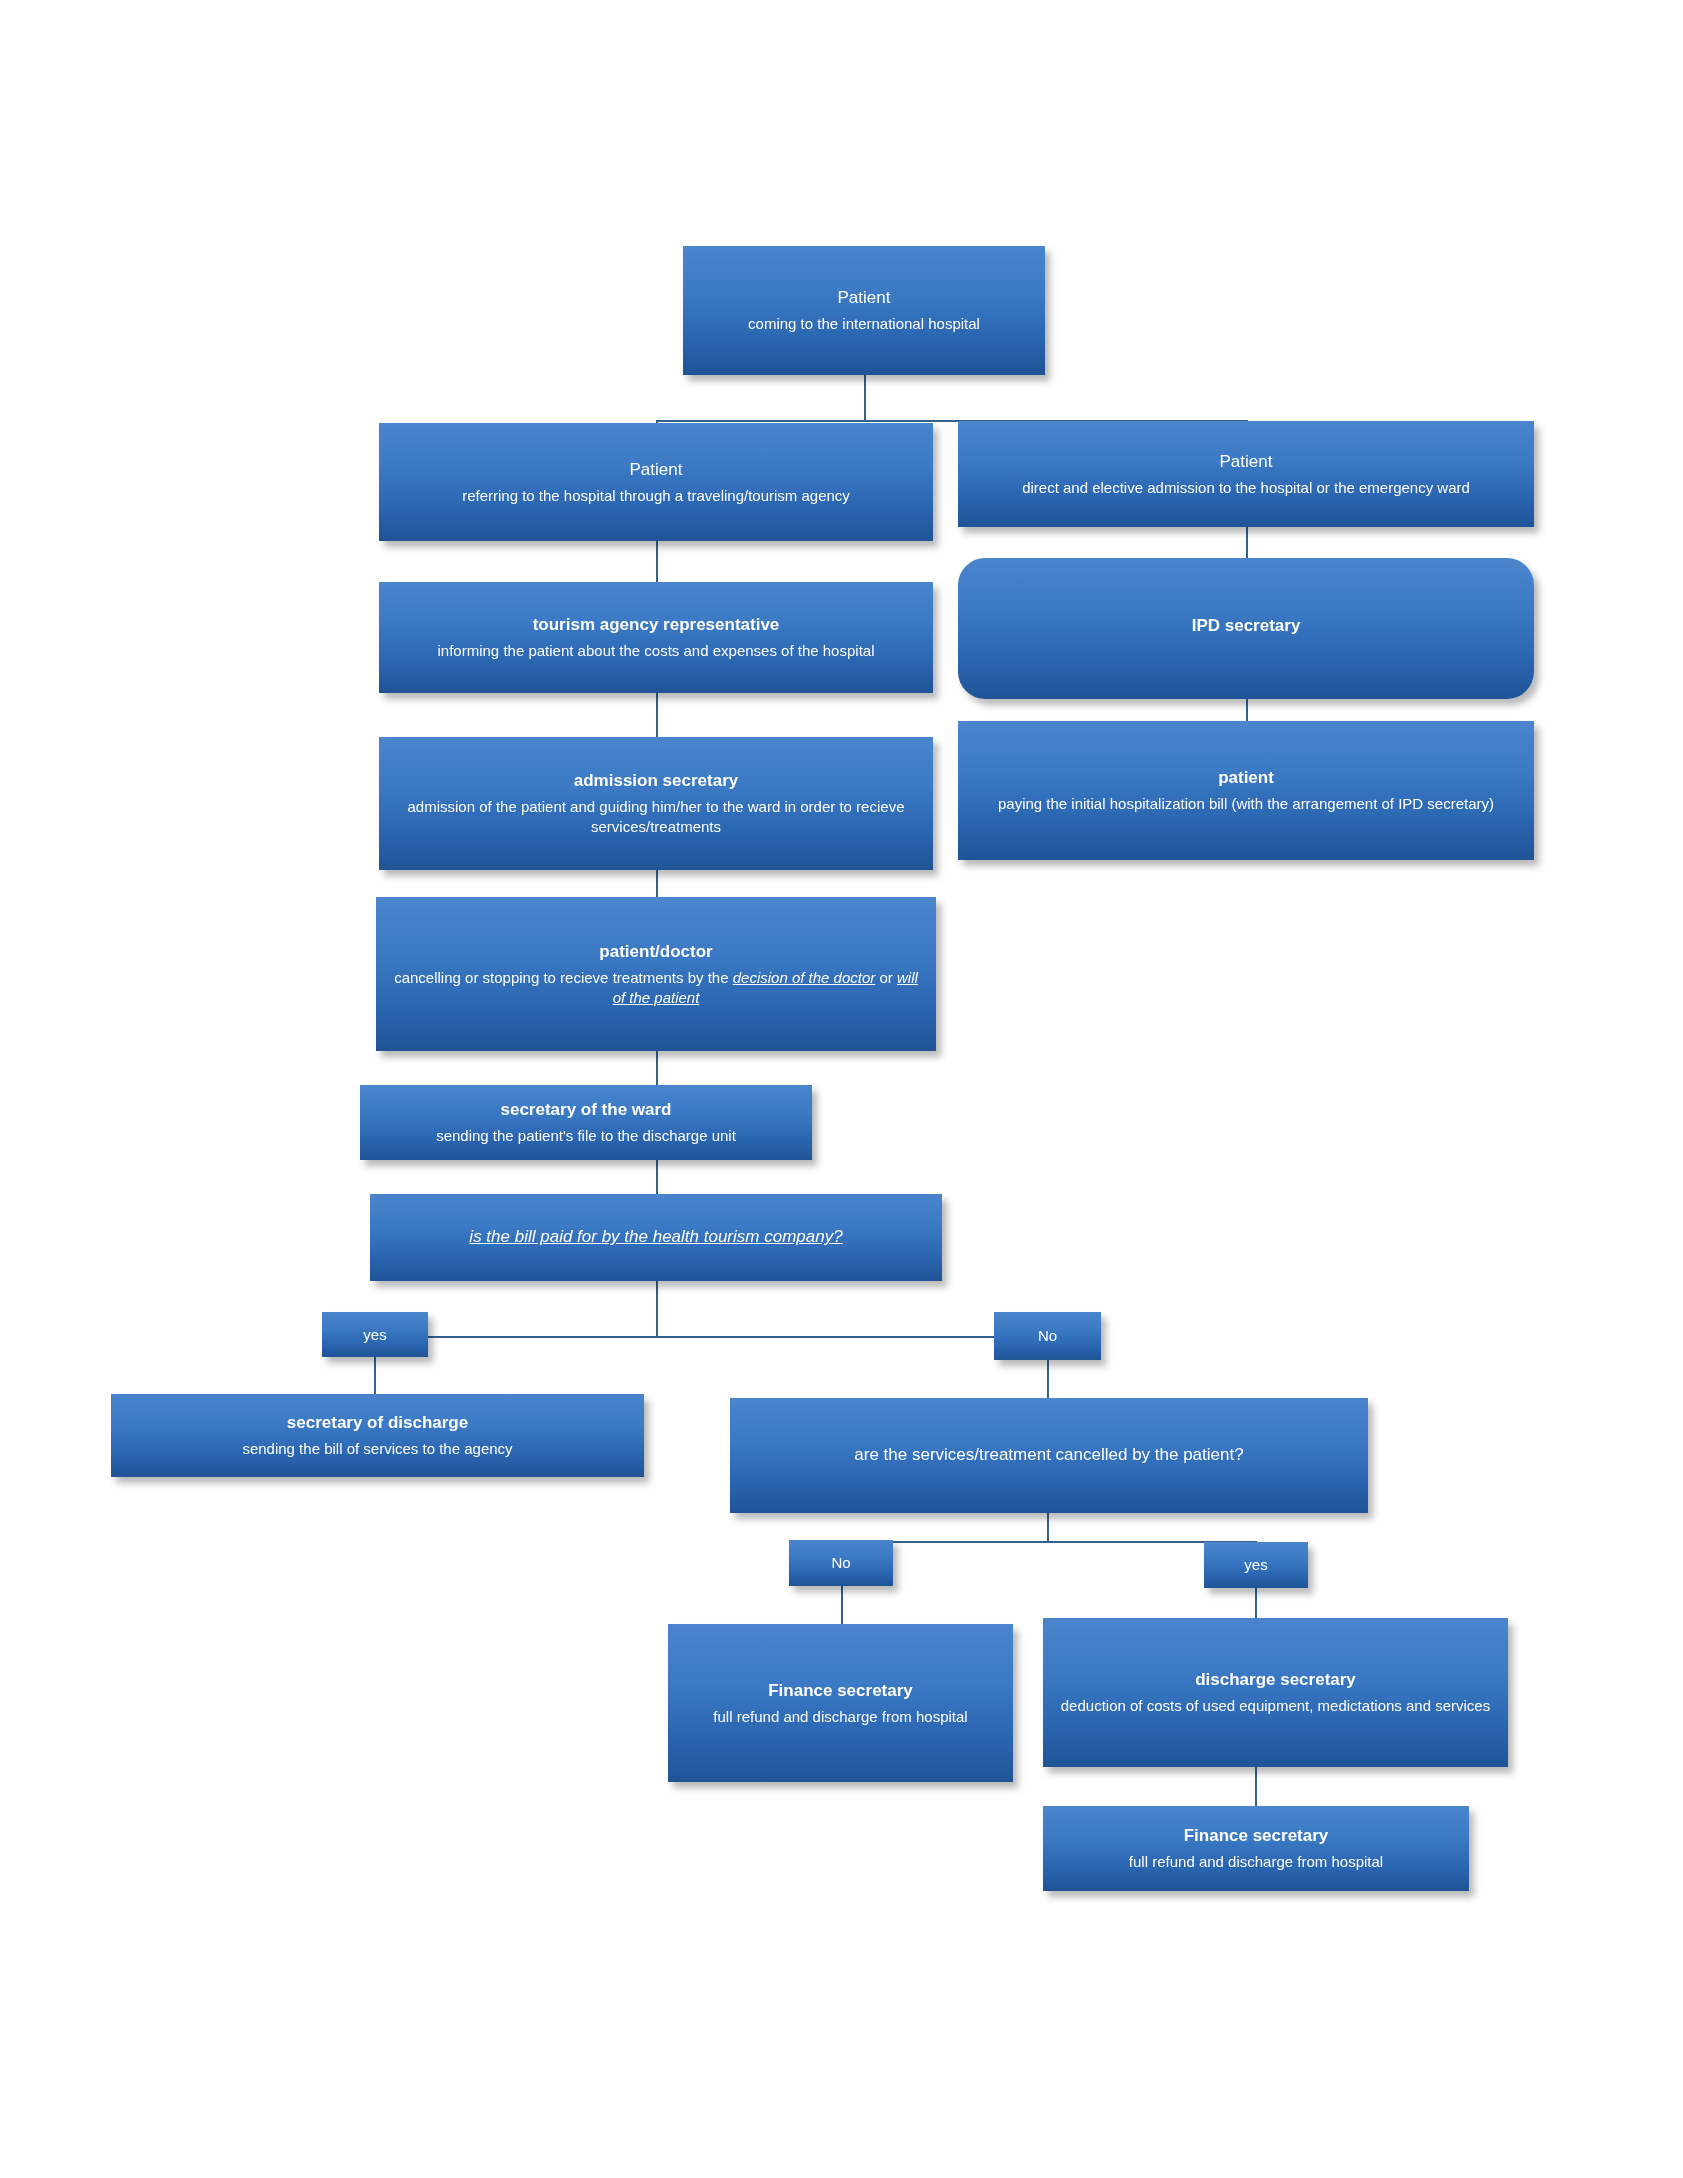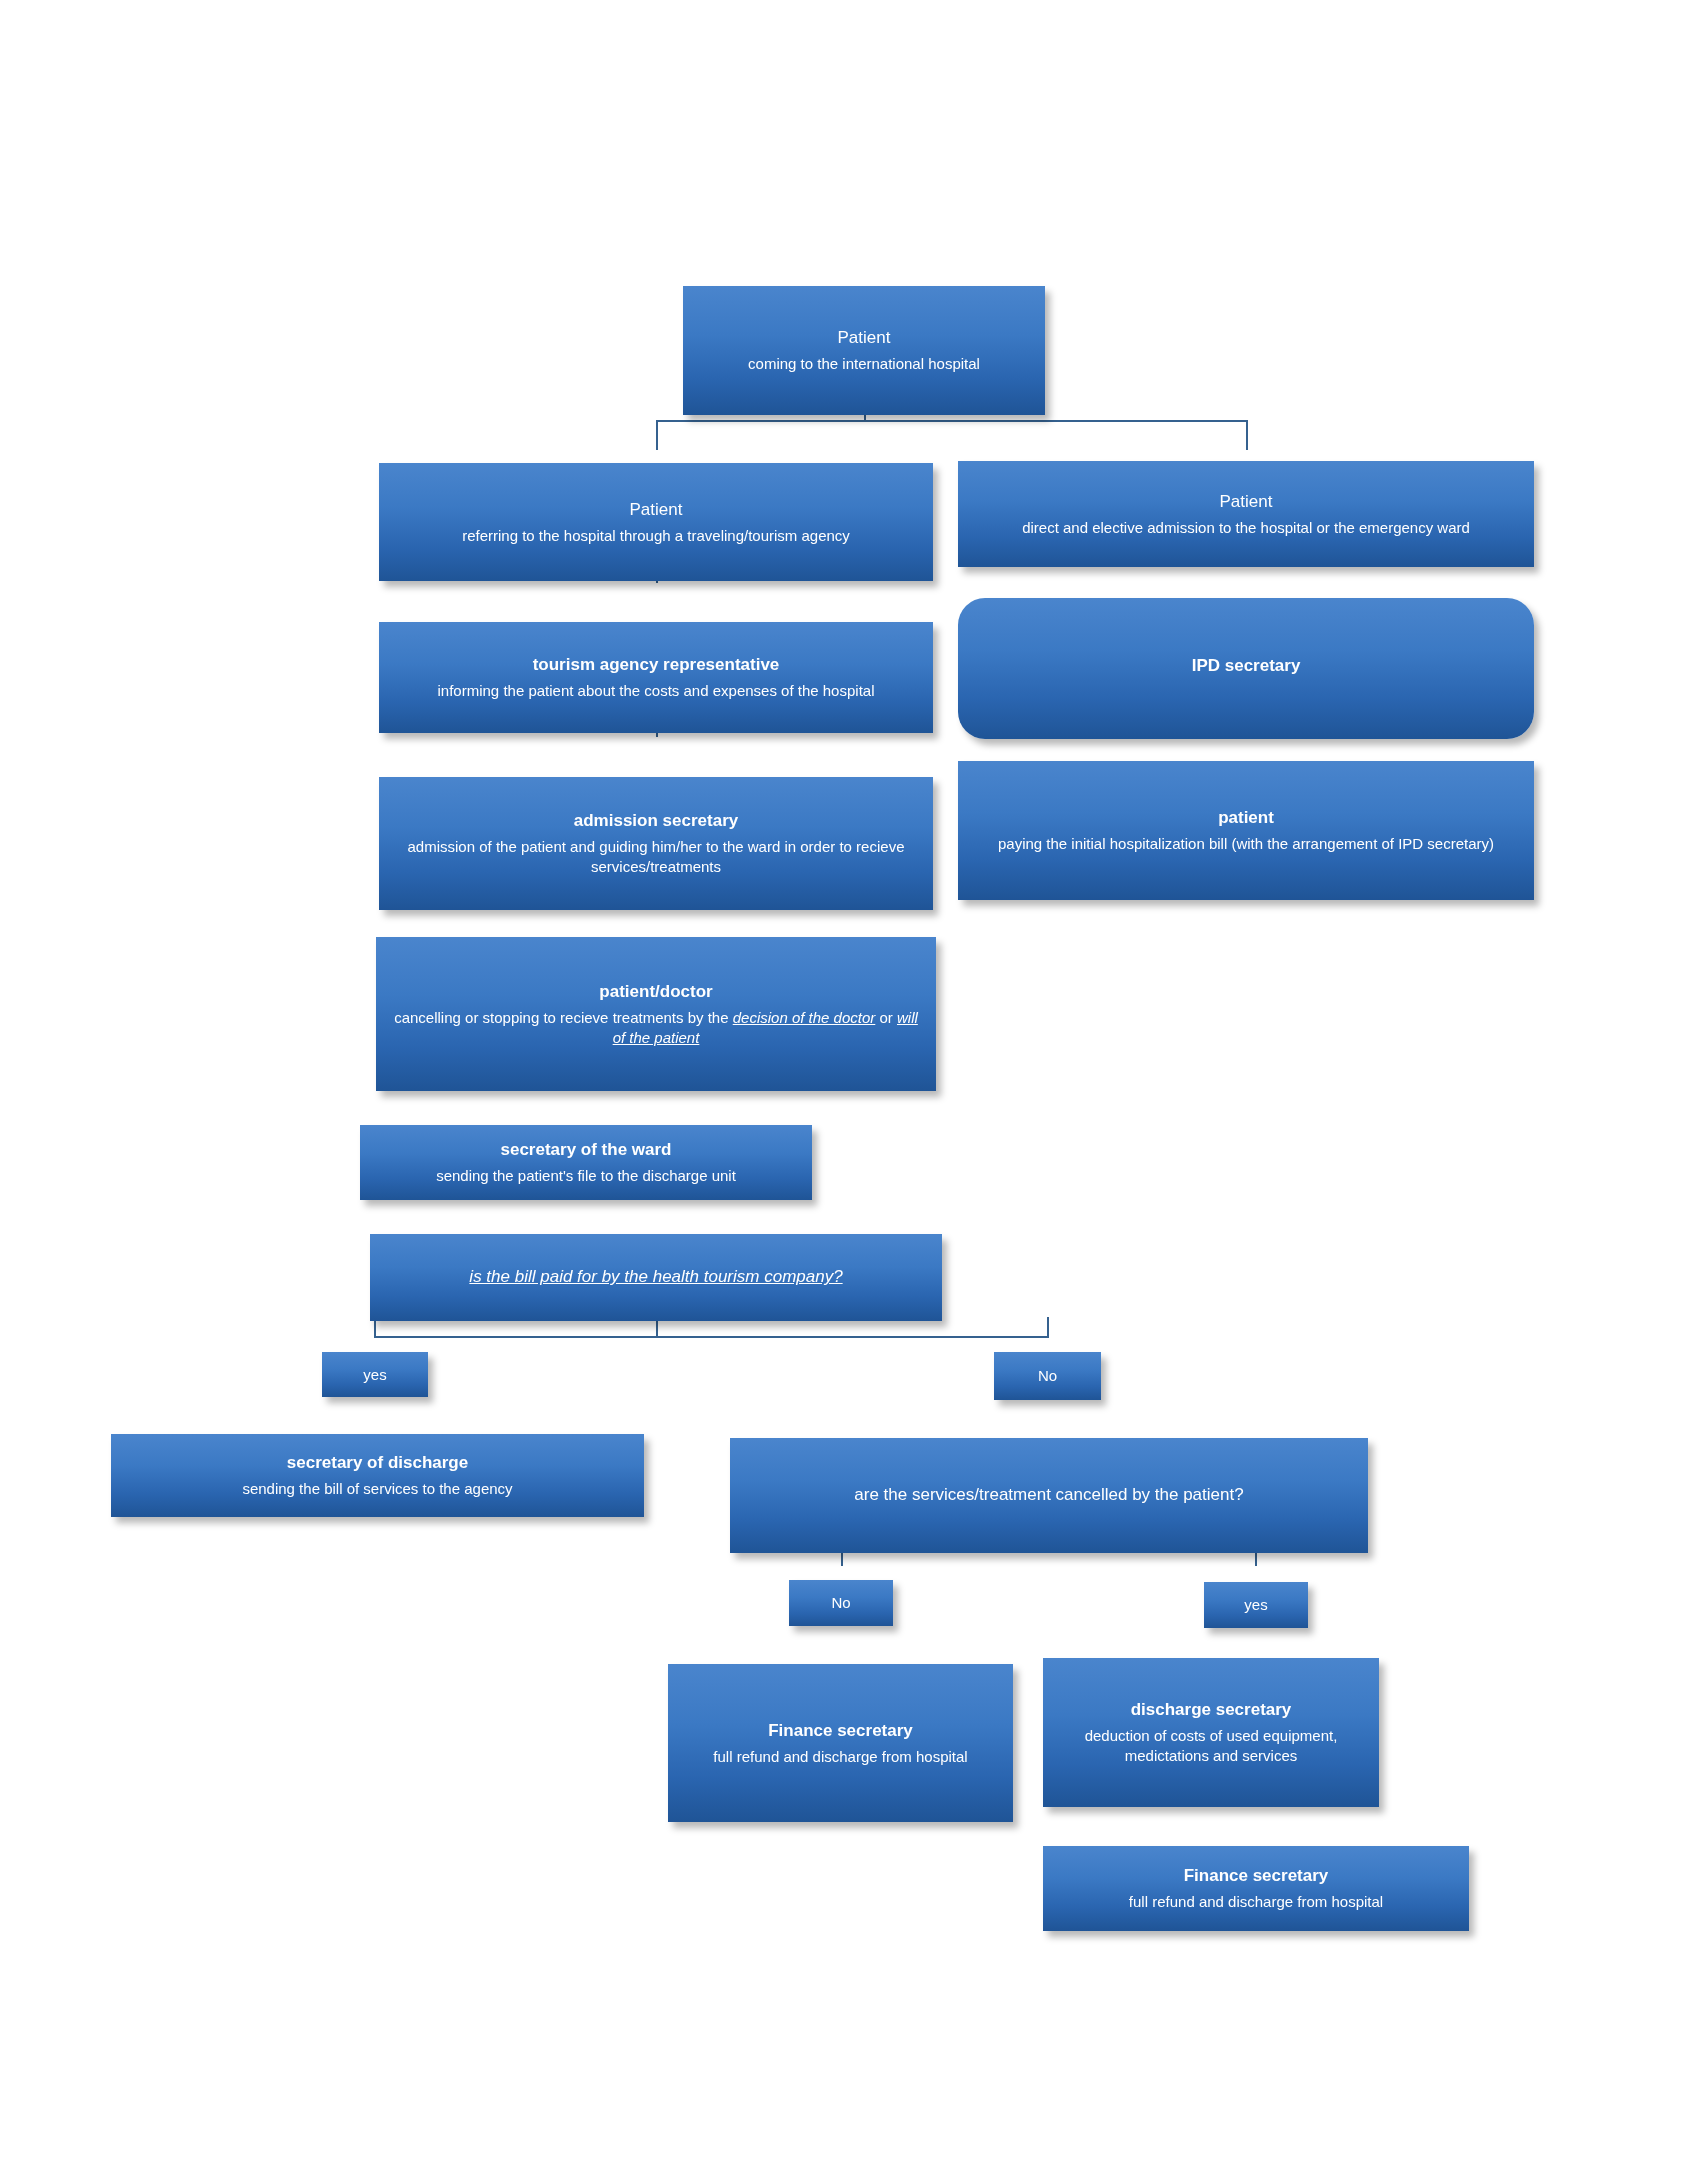--- a/index.html
+++ b/index.html
@@ -21,21 +21,20 @@
     background: linear-gradient(to bottom, #4a85cd 0%, #3b79c4 38%, #2a65b0 72%, #1f5496 100%);
     color: #ffffff;
     text-align: center;
     display: flex;
     flex-direction: column;
     justify-content: center;
     align-items: center;
     padding: 6px 10px;
     box-shadow: 5px 6px 7px rgba(0,0,0,0.28);
     z-index: 3;
-    margin-top: 40px;
   }
   .node .title {
     font-weight: bold;
     font-size: 17px;
     line-height: 1.30;
     margin-bottom: 5px;
   }
   .node .title.plain {
     font-weight: normal;
     font-size: 17px;
@@ -177,21 +176,21 @@
 
   <div class="node small single" style="left:1204px; top:1542px; width:104px; height:46px;">
     <div class="title">yes</div>
   </div>
 
   <div class="node" style="left:668px; top:1624px; width:345px; height:158px;">
     <div class="title">Finance secretary</div>
     <div class="desc">full refund and discharge from hospital</div>
   </div>
 
-  <div class="node" style="left:1043px; top:1618px; width:336px; height:149px;">
+  <div class="node" style="left:1043px; top:1618px; width:465px; height:149px;">
     <div class="title">discharge secretary</div>
     <div class="desc">deduction of costs of used equipment, medictations and services</div>
   </div>
 
   <div class="node" style="left:1043px; top:1806px; width:426px; height:85px;">
     <div class="title">Finance secretary</div>
     <div class="desc">full refund and discharge from hospital</div>
   </div>
 
 </div>

